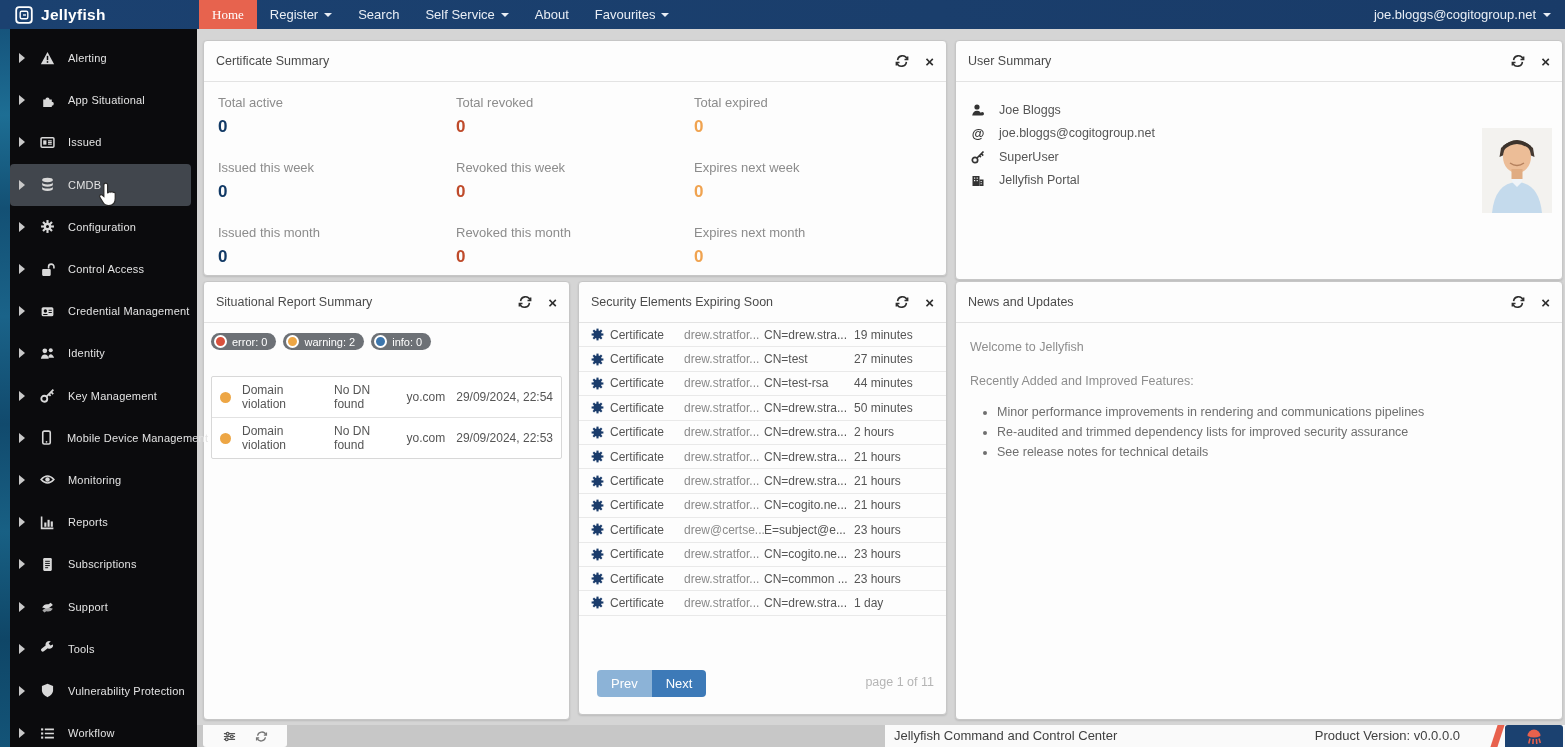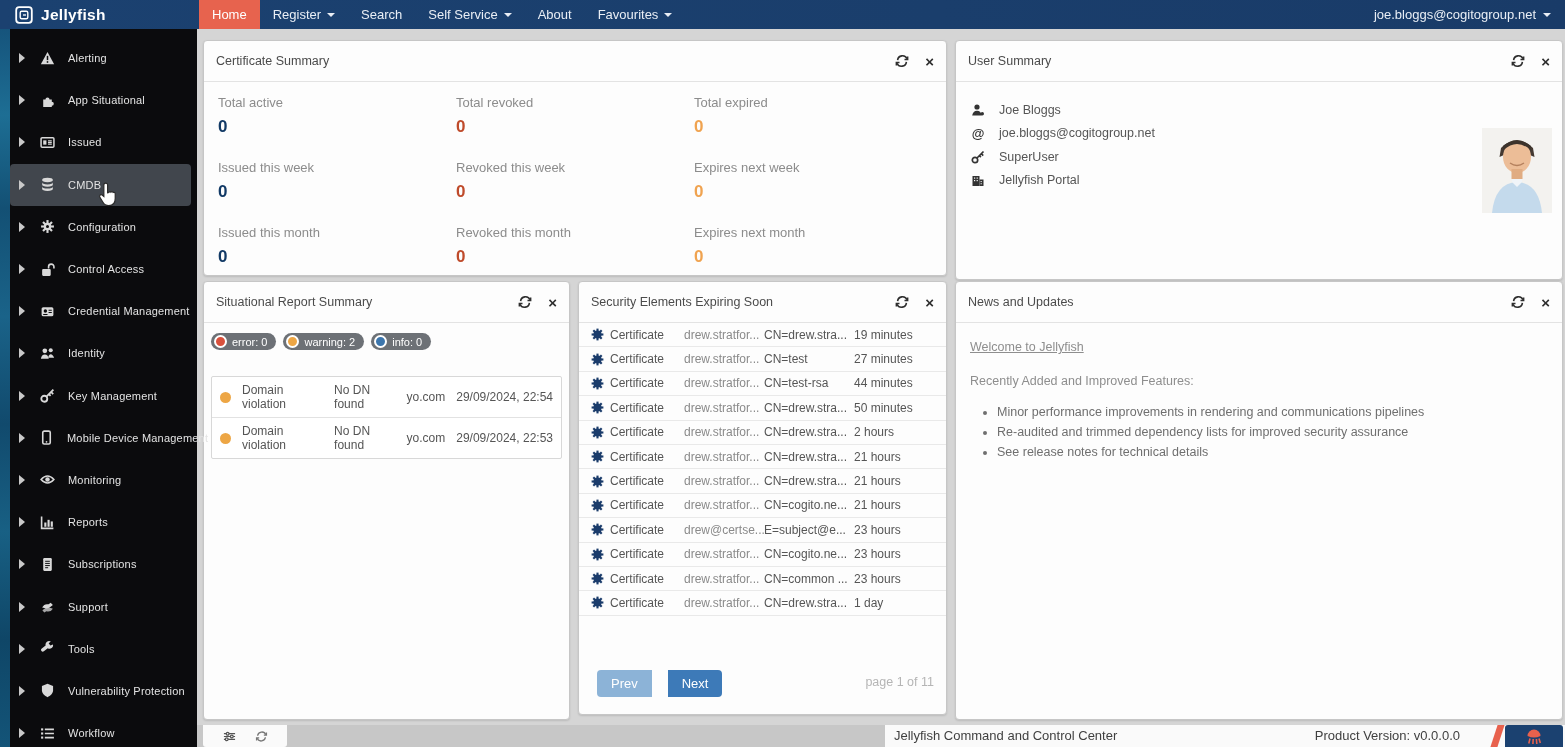--- a/index.html
+++ b/index.html
@@ -6,21 +6,21 @@
   html,body { width:1565px; height:747px; overflow:hidden; font-family:"Liberation Sans", sans-serif; background:#d5d5d5; }
   body { position:relative; }
 
   
   .navbar { position:absolute; left:0; top:0; width:1565px; height:29px; background:linear-gradient(90deg,#1b4170,#1a3e6c 60%,#193b68); display:flex; align-items:center; z-index:30; }
   .brand { display:flex; align-items:center; gap:8px; margin-left:15px; width:170px; }
   .brand-icon { width:18px; height:18px; flex:0 0 18px; }
   .brand-name { color:#fff; font-size:15.5px; font-weight:bold; letter-spacing:.3px; }
   .nav-items { display:flex; align-items:center; height:100%; margin-left:14px; }
   .nav-item { height:100%; display:flex; align-items:center; padding:0 13px; color:#e9eef5; font-size:13px; cursor:pointer; gap:6px; }
-  .nav-item.active { background:#e7634e; color:#fff; }
+  .nav-item.active { background:#e7634e; color:#fff;font-family:Liberation Serif, serif; }
   .caret-down { width:0; height:0; border-left:4px solid transparent; border-right:4px solid transparent; border-top:4px solid #e9eef5; display:inline-block; }
   .nav-user { position:absolute; right:14px; top:0; height:100%; display:flex; align-items:center; gap:7px; color:#e9eef5; font-size:13px; cursor:pointer; }
 
   
   .sidebar { position:absolute; left:0; top:29px; width:197px; height:718px; background:#0b0b0d; z-index:20; }
   .side-strip { position:absolute; left:0; top:0; width:10px; height:100%; background:linear-gradient(180deg,#16547c 0%,#1d6e94 12%,#135074 25%,#1a6389 40%,#114a6d 55%,#186084 70%,#0f4667 85%,#135478 100%); }
   .side-items { position:absolute; left:10px; top:8px; right:0; }
   .side-item { height:42.2px; display:flex; align-items:center; padding-left:9px; cursor:pointer; margin-right:6px; border-radius:4px; }
   .side-item.active { background:#41464d; }
   .caret-right { width:0; height:0; border-top:5px solid transparent; border-bottom:5px solid transparent; border-left:6px solid #c9c9c9; display:inline-block; }
@@ -76,26 +76,26 @@
   .sec-rows { }
   .sec-row { display:flex; align-items:center; padding:5px 18px 5px 12px; border-bottom:1px solid #e9e9e9; height:24.4px; }
   .sec-icon { width:13px; height:13px; margin-right:6px; flex:0 0 13px; }
   .sec-type { width:74px; font-size:12px; color:#555; }
   .sec-owner { width:80px; font-size:12px; color:#8a8a8a; white-space:nowrap; overflow:hidden; }
   .sec-subject { width:90px; font-size:12px; color:#555; white-space:nowrap; overflow:hidden; }
   .sec-time { flex:1; font-size:12px; color:#555; }
   .sec-pager { position:absolute; left:18px; bottom:17px; display:flex; }
   .pg-btn { font-size:13px; color:#fff; padding:6px 14px; cursor:pointer; }
   .pg-prev { background:#8cb3d7; border-radius:4px 0 0 4px; }
-  .pg-next { background:#3d7ab8; border-radius:0 4px 4px 0;margin-left:16px; }
+  .pg-next { background:#3d7ab8; border-radius:0 4px 4px 0; }
   .pg-info { position:absolute; right:12px; bottom:25px; font-size:12.5px; color:#b5b5b5; }
 
   
   .news-body { padding:17px 14px; }
-  .news-welcome { font-size:12.5px; color:#8e8e8e;text-decoration:underline; }
+  .news-welcome { font-size:12.5px; color:#8e8e8e; }
   .news-heading { font-size:12.5px; color:#8e8e8e; margin-top:20px; }
   .news-list { margin-top:17px; padding-left:27px; }
   .news-list li { font-size:12.5px; color:#6f6f6f; margin-bottom:6px; }
 
   
   .footer { position:absolute; left:197px; right:0; bottom:0; height:22px; background:#c7c7c7; z-index:25; }
   .ftools { position:absolute; left:6px; top:0; height:22px; width:84px; background:#fafafa; display:flex; align-items:center; justify-content:center; gap:19px; border-radius:0 0 3px 3px; }
   .ftools svg { width:13px; height:13px; cursor:pointer; }
   .fstrip { position:absolute; left:688px; right:0; top:0; height:22px; background:#fafafa; }
   .fcenter { position:absolute; left:697px; top:3px; font-size:13px; color:#3f3f3f; }

